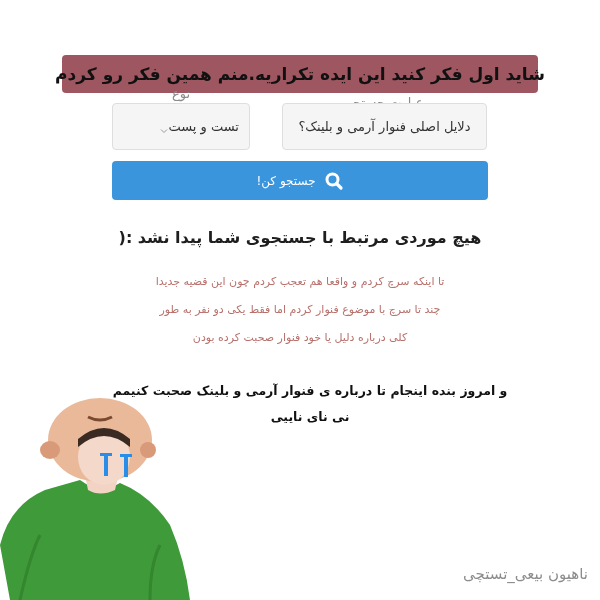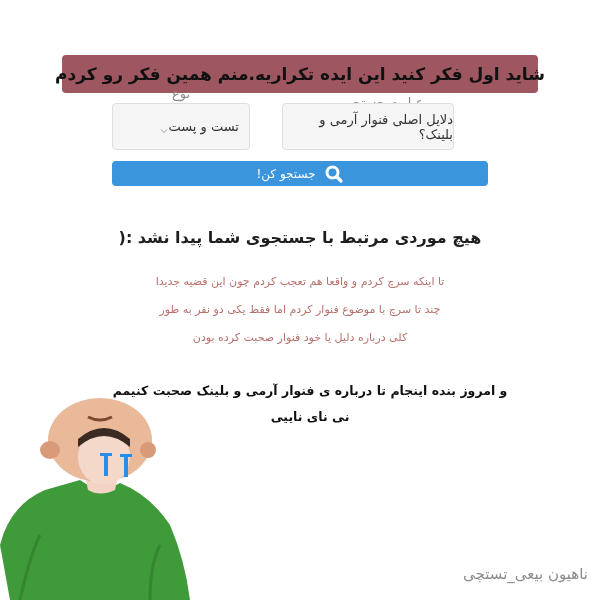--- a/index.html
+++ b/index.html
@@ -51,40 +51,40 @@
       border-radius: 4px;
       box-sizing: border-box;
       display: flex;
       align-items: center;
       direction: rtl;
       color: #333333;
       font-size: 13px;
     }
     .search-input {
       left: 282px;
-      width: 172px;
+      width: 205px;
       justify-content: center;
     }
     .type-select {
       left: 112px;
       width: 138px;
       justify-content: flex-start;
       padding: 0 10px 0 8px;
     }
     .chevron {
       width: 8px;
       height: 8px;
       display: inline-block;
     }
     .search-button {
       position: absolute;
       left: 112px;
       top: 161px;
       width: 376px;
-      height: 25px;
+      height: 39px;
       background: #3a95dd;
       border-radius: 4px;
       display: flex;
       align-items: center;
       justify-content: center;
       direction: rtl;
       color: #ffffff;
       font-size: 12px;
       gap: 8px;
       cursor: pointer;

